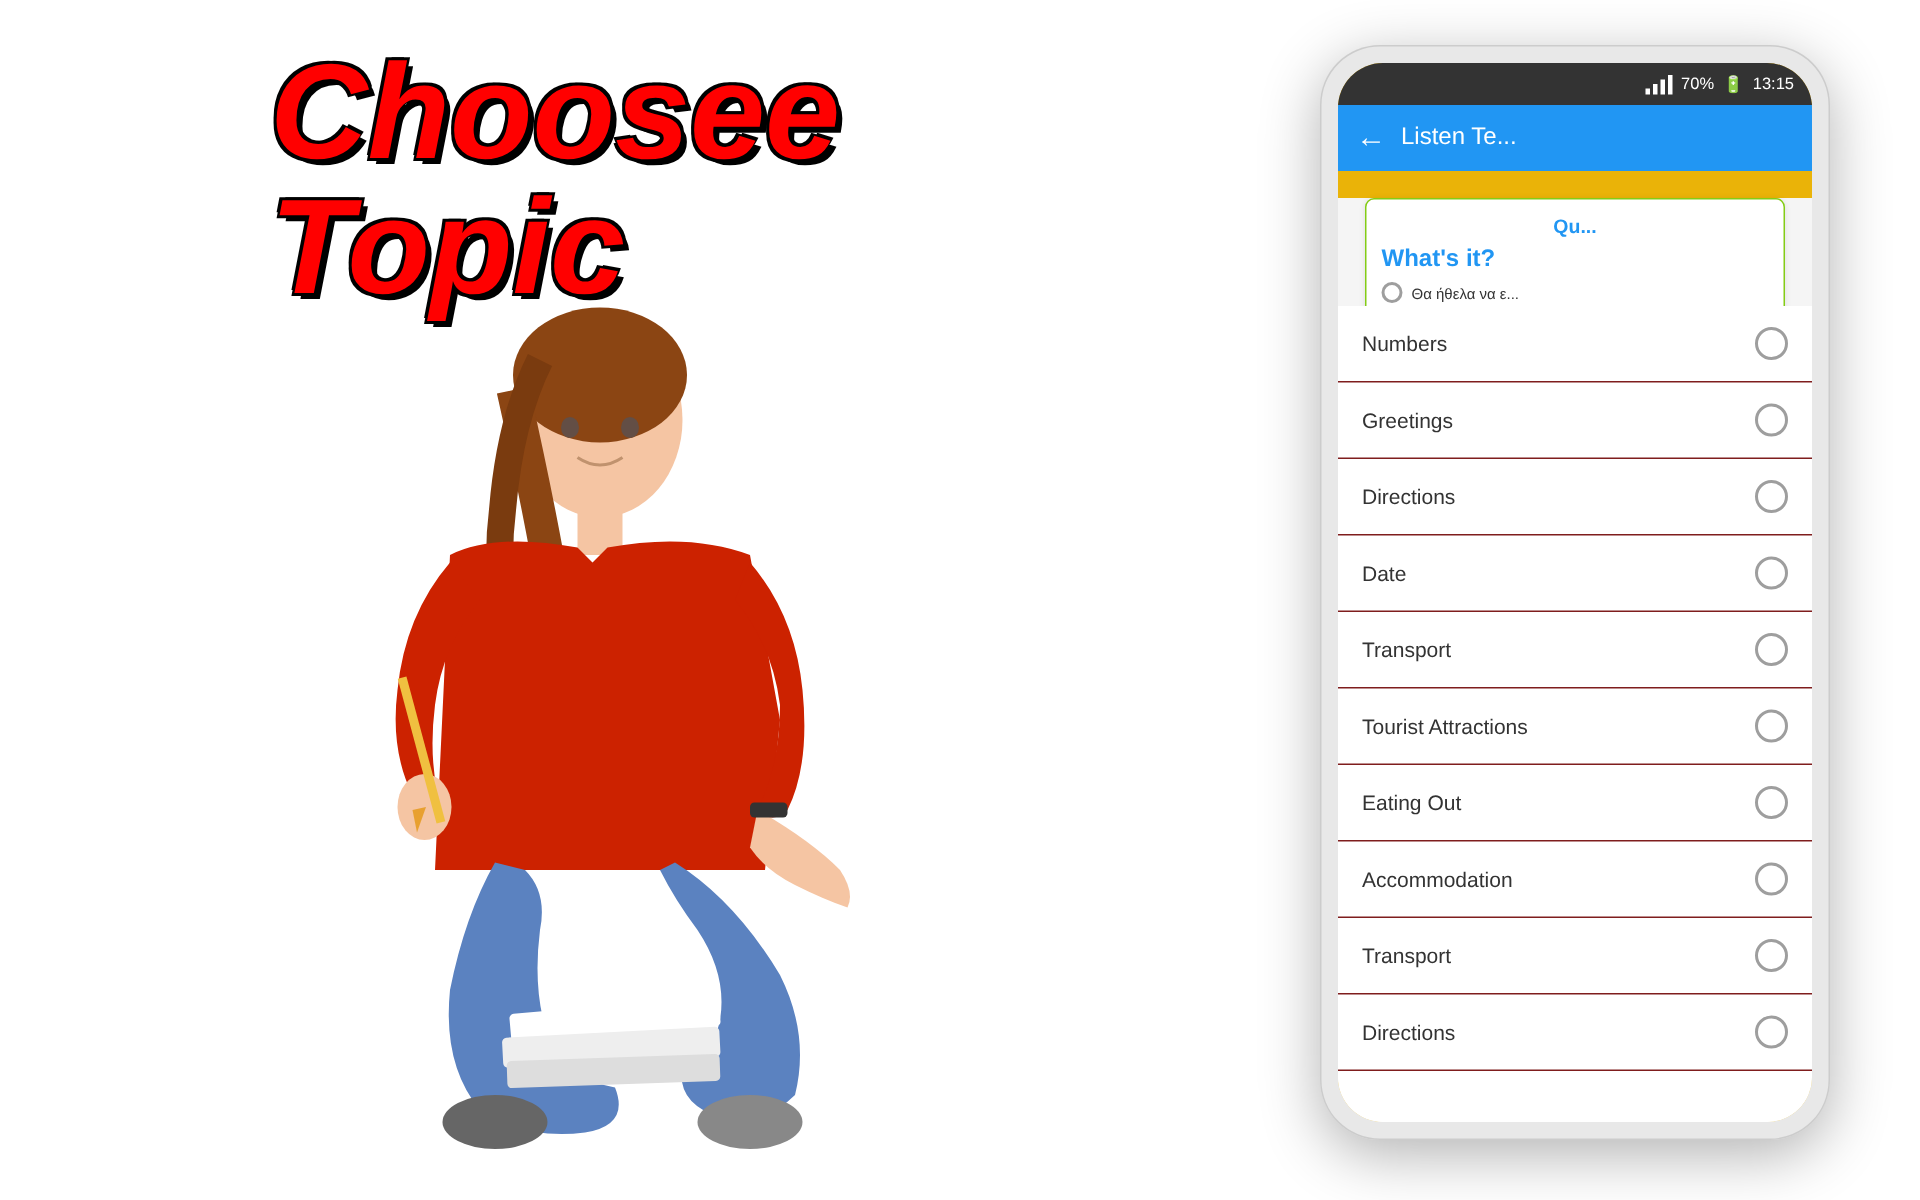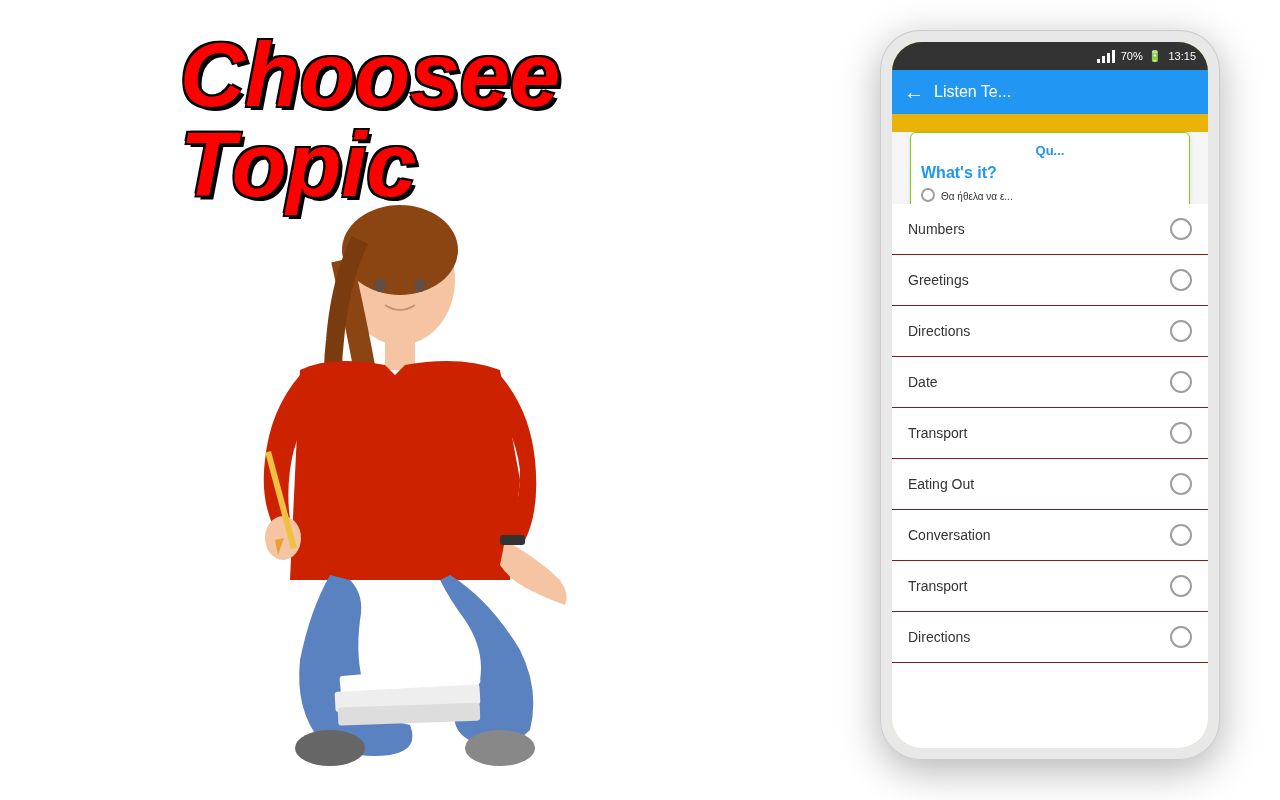--- a/index.html
+++ b/index.html
@@ -382,25 +382,29 @@
             </div>
             <div class="dropdown-item">
               <span class="dropdown-item-label">Date</span>
               <div class="radio-circle"></div>
             </div>
             <div class="dropdown-item">
               <span class="dropdown-item-label">Transport</span>
               <div class="radio-circle"></div>
             </div>
             <div class="dropdown-item">
+              <span class="dropdown-item-label">Tourist Attractions</span>
+              <div class="radio-circle"></div>
+            </div>
+            <div class="dropdown-item">
               <span class="dropdown-item-label">Eating Out</span>
               <div class="radio-circle"></div>
             </div>
             <div class="dropdown-item">
-              <span class="dropdown-item-label">Conversation</span>
+              <span class="dropdown-item-label">Accommodation</span>
               <div class="radio-circle"></div>
             </div>
             <div class="dropdown-item">
               <span class="dropdown-item-label">Transport</span>
               <div class="radio-circle"></div>
             </div>
             <div class="dropdown-item">
               <span class="dropdown-item-label">Directions</span>
               <div class="radio-circle"></div>
             </div>

